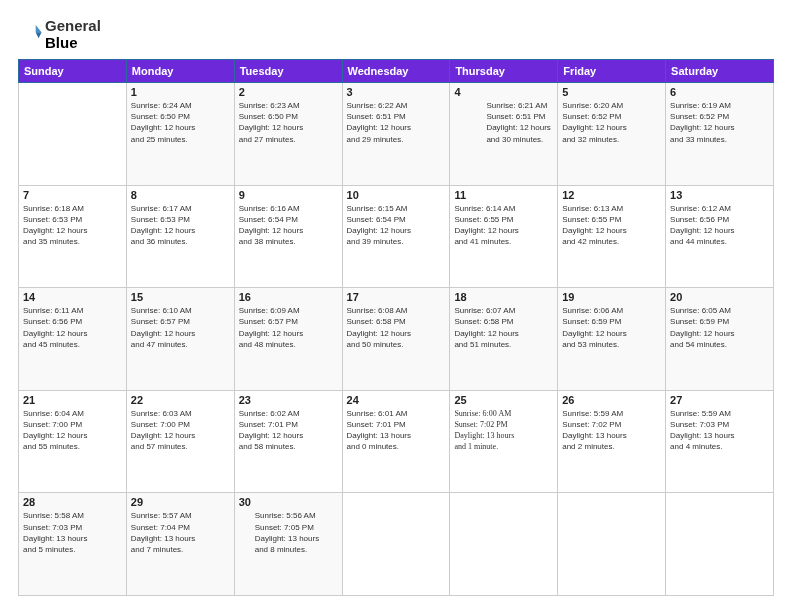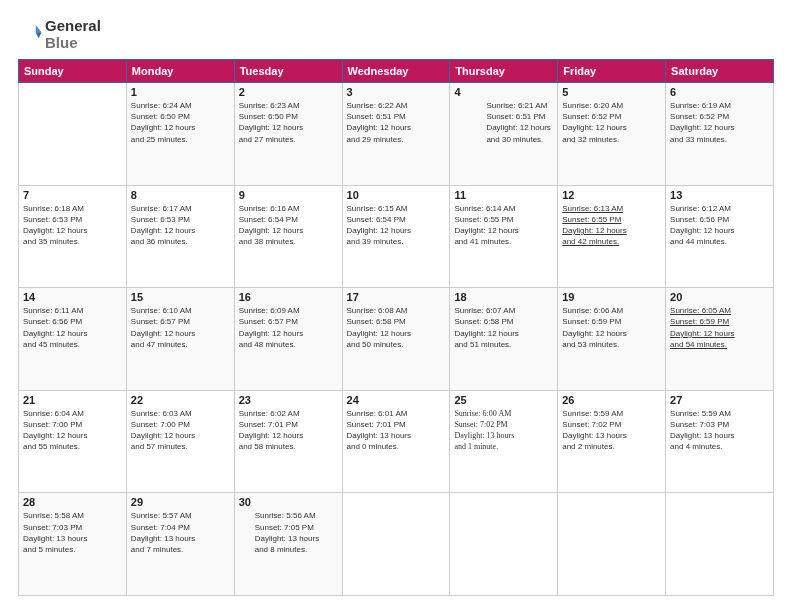--- a/index.html
+++ b/index.html
@@ -52,21 +52,21 @@
       font-size: 13px;
       color: #555;
     }
     .calendar {
       flex: 1;
       border-collapse: collapse;
       width: 100%;
       table-layout: fixed;
     }
     .calendar thead tr th {
-      background: #be185d;
+      background: #6d28d9;
       color: #fff;
       font-size: 11px;
       font-weight: bold;
       text-align: left;
       padding: 5px 5px;
       border: 1px solid #2a6aa0;
     }
     .calendar tbody tr td {
       border: 1px solid #ccc;
       vertical-align: top;
@@ -102,21 +102,21 @@
   <div class="header">
     <div class="logo">
       <div>
         <svg class="logo-icon" viewBox="0 0 30 30">
           <polygon points="20,4 28,14 20,14" fill="#4a90c4"></polygon>
           <polygon points="20,14 28,14 24,22" fill="#2a6aa0"></polygon>
         </svg>
       </div>
       <div class="logo-text">
         <div>General</div>
-        <div style="color:#737373">Blue</div>
+        <div style="color:#000000">Blue</div>
       </div>
     </div>
     <div class="title-block">
       <div class="month-title"></div>
       <div class="subtitle"></div>
     </div>
   </div>
 
   <table class="calendar">
     <thead>
@@ -207,21 +207,21 @@
           </td>
           <td>
             <span class="day-number">11</span>
             <div class="day-info" style="white-space: pre-line;">Sunrise: 6:14 AM
 Sunset: 6:55 PM
 Daylight: 12 hours
 and 41 minutes.</div>
           </td>
           <td>
             <span class="day-number">12</span>
-            <div class="day-info" style="white-space: pre-line; text-decoration: underline;">Sunrise: 6:13 AM
+            <div class="day-info" style="white-space: pre-line;">Sunrise: 6:13 AM
 Sunset: 6:55 PM
 Daylight: 12 hours
 and 42 minutes.</div>
           </td>
           <td>
             <span class="day-number">13</span>
             <div class="day-info" style="white-space: pre-line;">Sunrise: 6:12 AM
 Sunset: 6:56 PM
 Daylight: 12 hours
 and 44 minutes.</div>
@@ -265,21 +265,21 @@
           </td>
           <td>
             <span class="day-number">19</span>
             <div class="day-info" style="white-space: pre-line;">Sunrise: 6:06 AM
 Sunset: 6:59 PM
 Daylight: 12 hours
 and 53 minutes.</div>
           </td>
           <td>
             <span class="day-number">20</span>
-            <div class="day-info" style="white-space: pre-line; text-decoration: underline;">Sunrise: 6:05 AM
+            <div class="day-info" style="white-space: pre-line;">Sunrise: 6:05 AM
 Sunset: 6:59 PM
 Daylight: 12 hours
 and 54 minutes.</div>
           </td>
         </tr>
         <tr>
           <td>
             <span class="day-number">21</span>
             <div class="day-info" style="white-space: pre-line;">Sunrise: 6:04 AM
 Sunset: 7:00 PM

